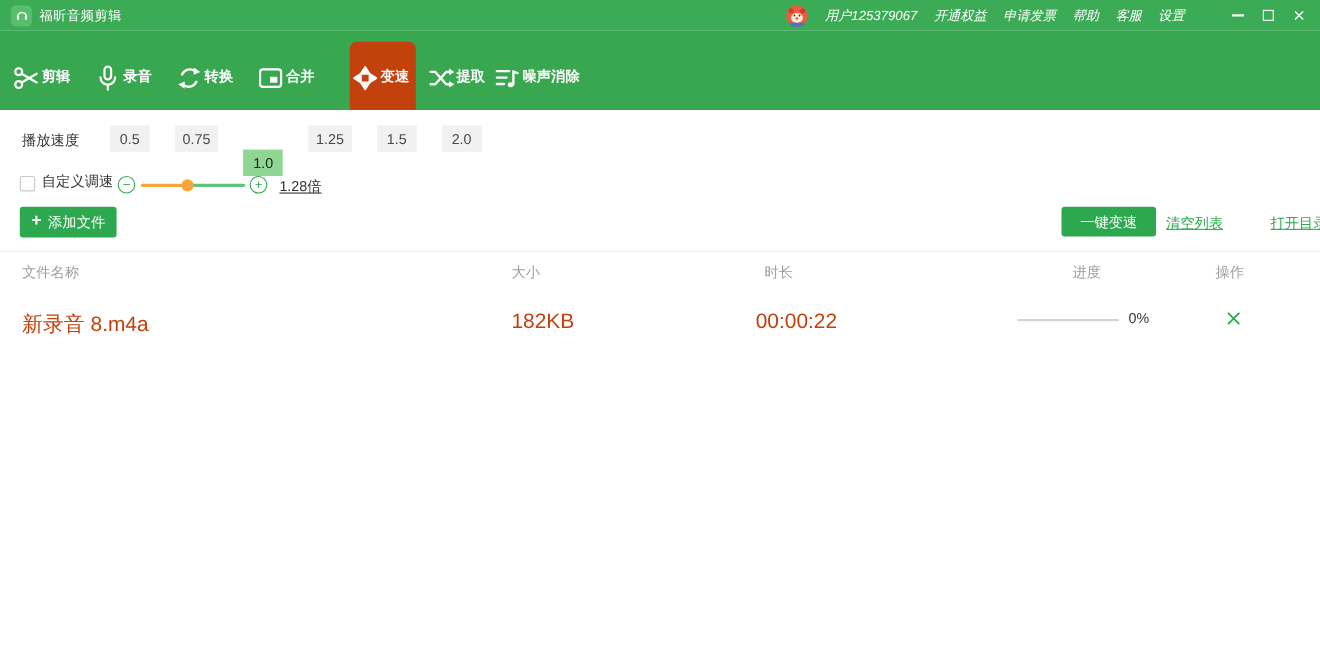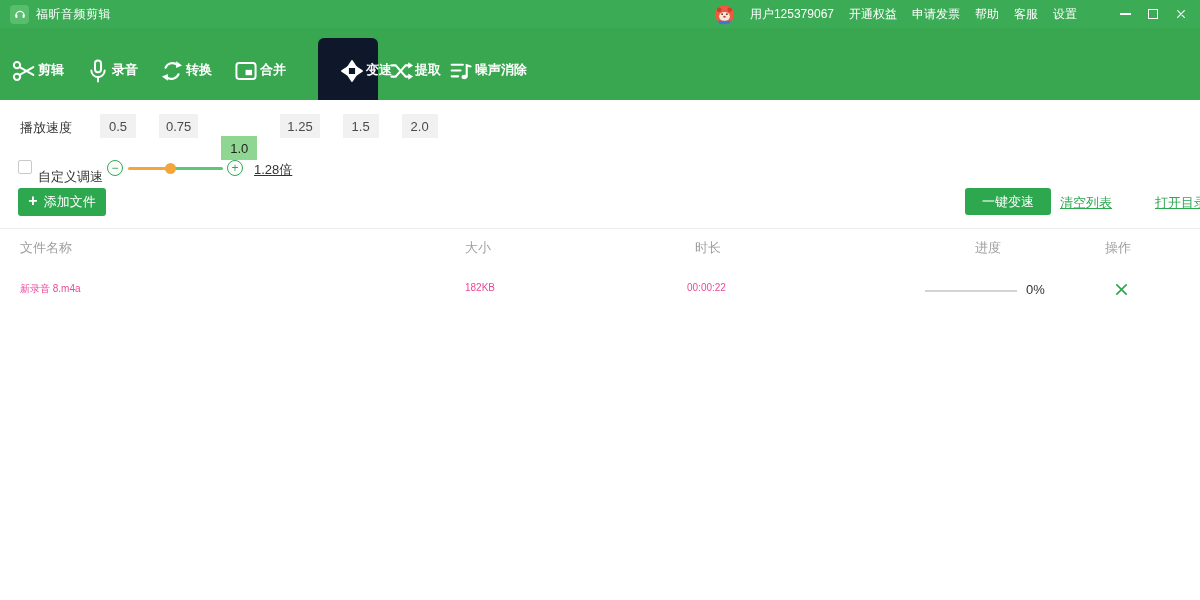--- a/index.html
+++ b/index.html
@@ -10,34 +10,34 @@
   
   .titlebar { position:absolute; left:0; top:0; width:1200px; height:28px;
     background:#3BAC55; display:flex; align-items:center; padding:0 8px 0 10px;
     color:#fff; font-size:12px; }
   .app-icon { width:19px; height:19px; border-radius:4px; background:#58BE6E;
     display:flex; align-items:center; justify-content:center; margin-right:7px; flex:none; }
   .app-icon svg { width:14px; height:14px; }
   .app-title { letter-spacing:.5px; }
   .tb-right { margin-left:auto; display:flex; align-items:center; gap:15px; }
   .avatar { width:21px; height:21px; border-radius:50%; overflow:hidden; flex:none; cursor:pointer; }
-  .tb-item { cursor:pointer; white-space:nowrap; }
+  .tb-item { cursor:pointer; white-space:nowrap;font-style:italic; }
   .win-controls { display:flex; align-items:center; gap:6px; margin-left:22px; }
   .wc { width:22px; height:22px; display:flex; align-items:center; justify-content:center; cursor:pointer; }
   .wc-min-glyph { width:11px; height:2px; background:#fff; }
   .wc-max-glyph { width:10px; height:10px; border:1.5px solid #fff; }
   .wc svg { width:12px; height:12px; }
 
   
   .toolbar { position:absolute; left:0; top:28px; width:1200px; height:72px; background:#38A750; }
   .tab { position:absolute; top:10px; height:62px; display:flex; flex-direction:row;
     align-items:center; color:#fff; cursor:pointer; }
   .tab svg { width:28px; height:28px; margin-top:3px; flex:none; }
   .tab-label { font-size:13px; font-weight:bold; margin-top:2px; white-space:nowrap; }
-  .tab.active { background:#0f172a; border-radius:6px 6px 0 0;padding-left:20px; }
+  .tab.active { background:#c2410c; border-radius:6px 6px 0 0; }
   .t0{left:10px;width:74px}.t1{left:84px;width:74px}.t2{left:158px;width:74px}
   .t3{left:232px;width:74px}.t4{left:318px;width:60px}.t5{left:387px;width:60px}
   .t6{left:447px;width:88px}.t7{left:522px;width:88px}.t8{left:606px;width:88px}
 
   
   .content { position:absolute; left:0; top:100px; width:1200px; height:500px; background:#fff; }
   .abs { position:absolute; }
   .lbl { font-size:13px; color:#333; }
 
   .speed-btns { left:100px; top:14px; display:flex; gap:23px; }
@@ -66,21 +66,21 @@
   .add-file { left:18px; top:88px; width:88px; height:28px; gap:6px; }
   .plus-icon { font-size:16px; font-weight:bold; line-height:1; margin-top:-2px; }
   .apply-speed { left:965px; top:88px; width:86px; height:27px; }
   .link { font-size:13px; color:#2EA84F; text-decoration:underline; cursor:pointer; white-space:nowrap; }
   .clear-link { left:1060px; top:94px; }
   .open-link { left:1155px; top:94px; }
 
   .tbl-sep { left:0; top:128px; width:1200px; height:1px; background:#ECECEC; }
   .th { font-size:13px; color:#9E9E9E; top:139px; }
   .c-name{left:20px}.c-size{left:465px}.c-dur{left:695px}.c-prog{left:975px}.c-act{left:1105px}
-  .td { font-size:10px; color:#ec4899; top:182px; }
+  .td { font-size:19px; color:#c2410c; top:182px; }
   .r-name{left:20px}.r-size{left:465px}.r-dur{left:687px}
   .prog-track { left:925px; top:190px; width:92px; height:2px; background:#D4D4D4; }
   .prog-pct { left:1026px; top:182px; font-size:13px; color:#333; }
   .del-btn { left:1112px; top:180px; width:18px; height:18px; display:flex;
     align-items:center; justify-content:center; cursor:pointer; }
   .del-btn svg { width:15px; height:15px; }
 </style>
 </head>
 <body>
 
@@ -207,21 +207,21 @@
     <div class="abs speed-btns">
       <div class="sbtn">0.5</div>
       <div class="sbtn">0.75</div>
       <div class="sbtn selected">1.0</div>
       <div class="sbtn">1.25</div>
       <div class="sbtn">1.5</div>
       <div class="sbtn">2.0</div>
     </div>
 
     <div class="abs checkbox"></div>
-    <span class="abs lbl" style="left:38px; top:68px;">自定义调速</span>
+    <span class="abs lbl" style="left:38px; top:56px;">自定义调速</span>
 
     <div class="abs slider">
       <span class="sl-btn sl-minus">−</span>
       <span class="sl-track-left"></span>
       <span class="sl-track-right"></span>
       <span class="sl-handle"></span>
       <span class="sl-btn sl-plus">+</span>
     </div>
     <span class="abs lbl" style="left:254px; top:61px;text-decoration:underline;">1.28倍</span>
 

